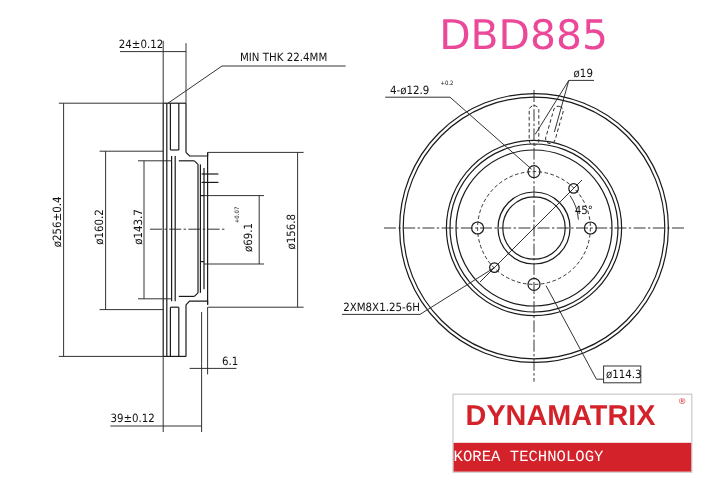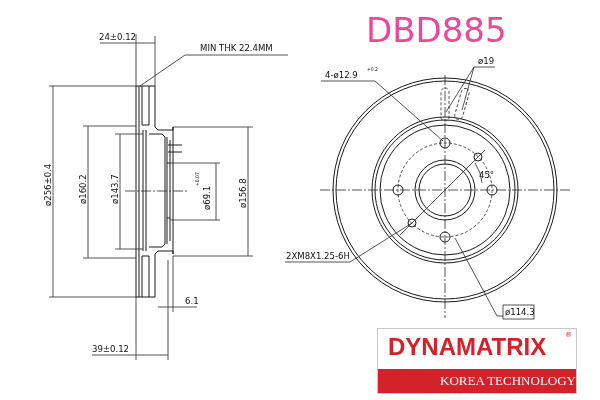--- a/index.html
+++ b/index.html
@@ -7,21 +7,21 @@
   svg { position:absolute; left:0; top:0; }
   .ln { stroke:#1a1a1a; stroke-width:1; fill:none; }
   .thin { stroke:#2a2a2a; stroke-width:0.8; fill:none; }
   .cl { stroke:#2a2a2a; stroke-width:0.8; fill:none; stroke-dasharray:10 2 2 2; }
   .dash { stroke:#2a2a2a; stroke-width:0.8; fill:none; stroke-dasharray:3 2; }
   .dim { font-family:"DejaVu Sans Condensed","DejaVu Sans", sans-serif; font-size:9.5px; fill:#111; }
   .title { position:absolute; left:366px; top:10px; font-family:"DejaVu Sans", sans-serif; font-size:34px; color:#ec4899; letter-spacing:0px; }
   .logo { position:absolute; left:377px; top:328px; width:198px; height:64px; border:1px solid #c9c9c9; background:#fff; }
   .logo-brand { position:absolute; left:10px; top:4px; font-family:"Liberation Sans", sans-serif; font-weight:bold; font-size:24px; color:#d4222a; letter-spacing:0px; }
   .logo-reg { position:absolute; right:4px; top:2px; font-size:7px; color:#d4222a; font-family:"DejaVu Sans", sans-serif; }
-  .logo-bar { position:absolute; left:0; bottom:0; width:198px; height:24px; background:#d4222a; color:#fff; font-family:Liberation Serif, serif; font-size:13px; text-align:right; line-height:24px; }
+  .logo-bar { position:absolute; left:0; bottom:0; width:198px; height:24px; background:#d4222a; color:#fff; font-family:Liberation Mono, monospace; font-size:13px; text-align:left; line-height:24px; }
 </style>
 </head>
 <body>
 
 <div class="title">DBD885</div>
 
 <svg width="600" height="400" viewBox="0 0 600 400">
 
   <g>
 

